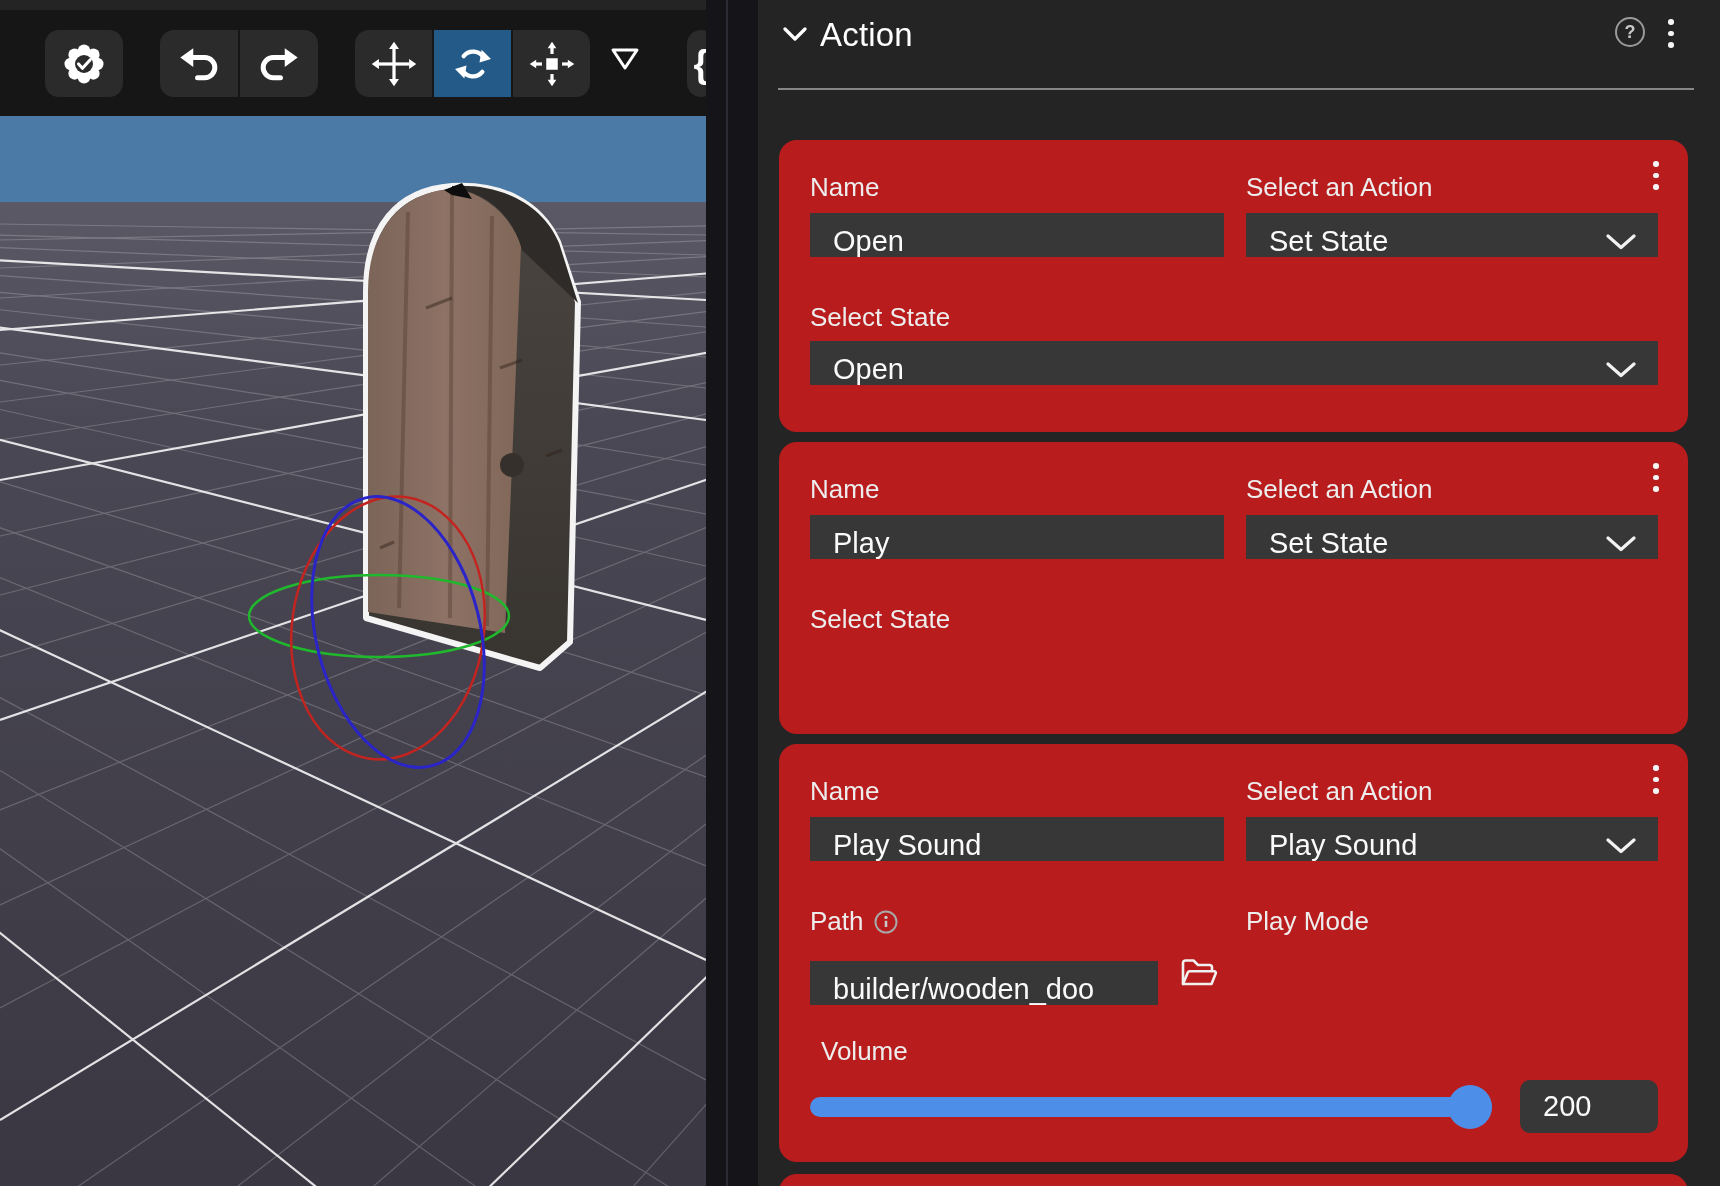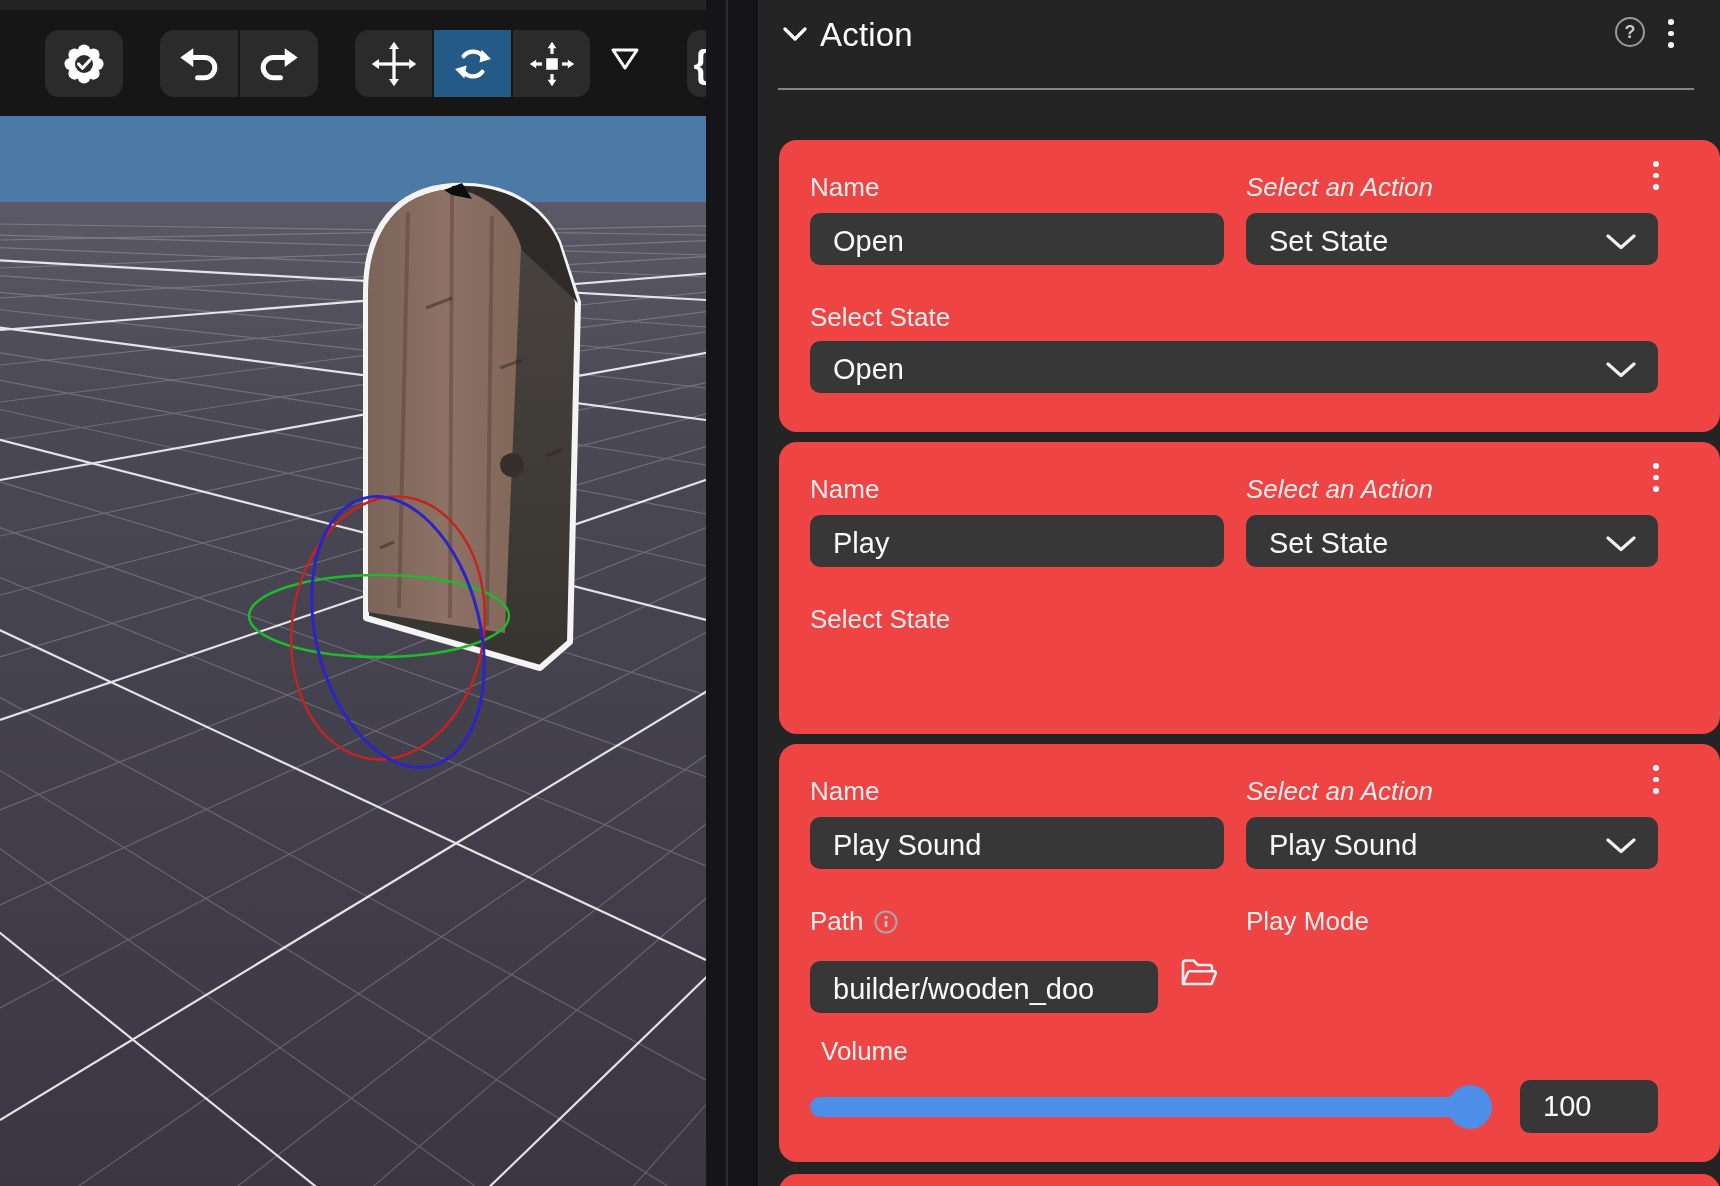--- a/index.html
+++ b/index.html
@@ -29,31 +29,31 @@
   #hdr-title{left:820px;top:16px;font-size:33px;color:#ffffff;font-weight:400;letter-spacing:.2px;}
   #hdr-divider{left:778px;top:88px;width:916px;height:2px;background:#868686;}
   #help-btn{left:1615px;top:17px;width:30px;height:30px;border:2.5px solid #9a9a9a;border-radius:50%;
             box-sizing:border-box;display:flex;align-items:center;justify-content:center;
             color:#c9c9c9;font-size:18px;font-weight:bold;}
   .kebab{width:6px;display:flex;flex-direction:column;gap:6px;align-items:center;}
   .kebab i{width:5.5px;height:5.5px;border-radius:50%;background:#f5f5f5;}
   #hdr-kebab{left:1668px;top:19px;}
 
   
-  .card{position:absolute;left:779px;width:909px;background:#ef4444;border-radius:18px;padding-left:32px;}
+  .card{position:absolute;left:779px;width:909px;background:#b91c1c;border-radius:18px;}
   #card1{top:140px;height:292px;}
   #card2{top:442px;height:292px;}
   #card3{top:744px;height:418px;}
   #card4{top:1174px;height:30px;border-radius:18px 18px 0 0;}
   .lbl{position:absolute;font-size:26px;color:#ededed;}
-  .field{position:absolute;height:52px;background:#373737;border-radius:10px;color:#fafafa;
+  .field{position:absolute;height:44px;background:#373737;border-radius:0;color:#fafafa;
          font-size:29px;line-height:57px;padding-left:23px;box-sizing:border-box;
          white-space:nowrap;overflow:hidden;}
   .select .chev{position:absolute;right:22px;top:21px;}
-  .l1{left:31px;top:32px;}  .r1{left:467px;top:32px;font-style:italic;}
+  .l1{left:31px;top:32px;}  .r1{left:467px;top:32px;}
   .f1l{left:31px;top:73px;width:414px;}
   .f1r{left:467px;top:73px;width:412px;}
   .l2{left:31px;top:162px;}  .r2{left:467px;top:162px;}
   .f2{left:31px;top:201px;width:848px;}
   .f2l{left:31px;top:201px;width:348px;margin-top:16px;}
   .f2r{left:467px;top:201px;width:412px;}
   .card .kebab{position:absolute;left:874px;top:21px;}
   #folder-btn{position:absolute;left:397px;top:207px;width:44px;height:44px;
               display:flex;align-items:center;justify-content:center;}
   .info-ic{display:inline-block;vertical-align:-4px;margin-left:10px;}
@@ -346,21 +346,21 @@
       <svg width="40" height="36" viewBox="0 0 40 36">
         <path d="M5,29 V8 a2.5,2.5 0 0 1 2.5,-2.5 h8 l4.5,4.5 h11.5 a2.5,2.5 0 0 1 2.5,2.5 v3" fill="none" stroke="#f0f0f0" stroke-width="2.6" stroke-linejoin="round" stroke-linecap="round"></path>
         <path d="M5,29 L9.8,17.5 a2,2 0 0 1 1.85,-1.25 H36.2 a1.6,1.6 0 0 1 1.5,2.2 L33.5,29 Z" fill="none" stroke="#f0f0f0" stroke-width="2.6" stroke-linejoin="round"></path>
       </svg>
     </div>
     <div class="lbl r2">Play Mode</div>
 
     <div class="lbl l3">Volume</div>
     <div id="vol-track"></div>
     <div id="vol-thumb"></div>
-    <div id="vol-value">100</div>
+    <div id="vol-value">200</div>
 
     <div class="kebab">
         <i></i>
         <i></i>
         <i></i>
       </div>
   </div>
 
   <div class="card" id="card4"></div>
 

